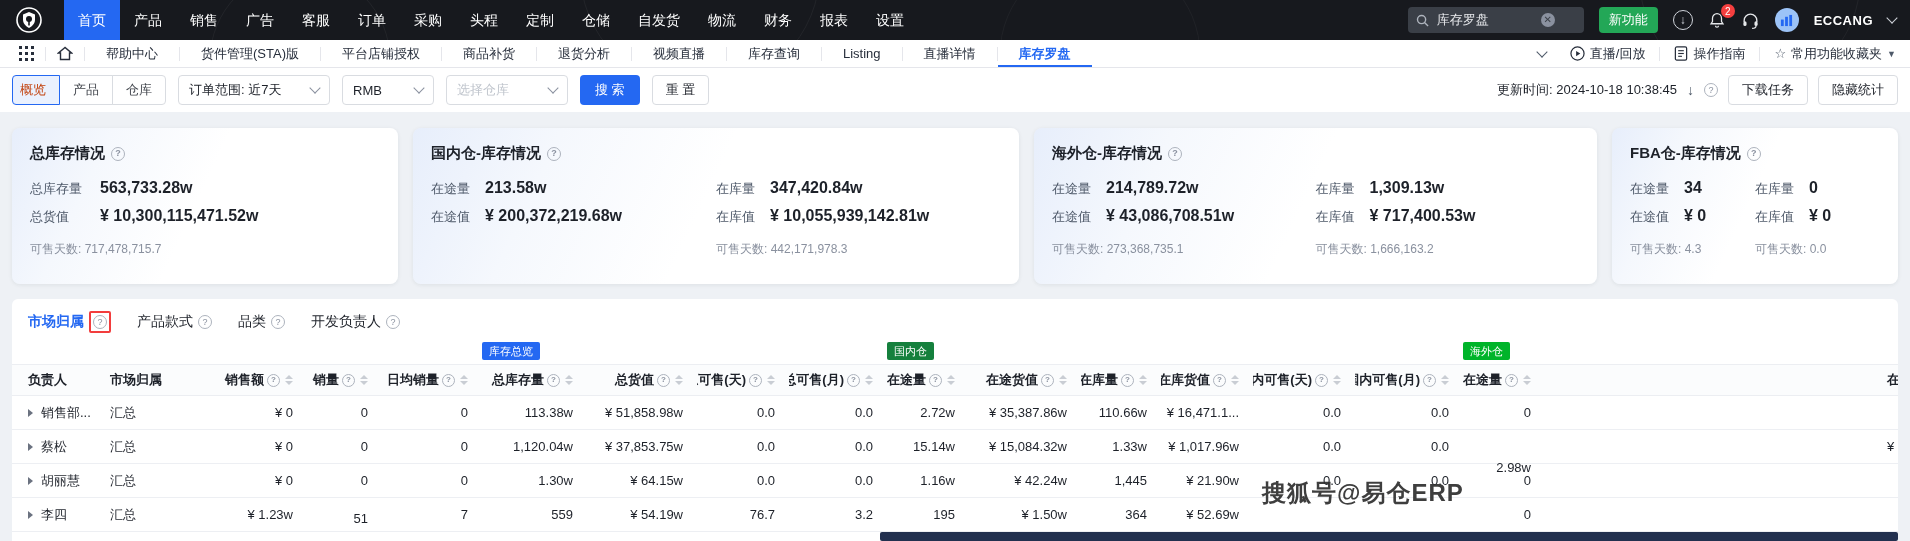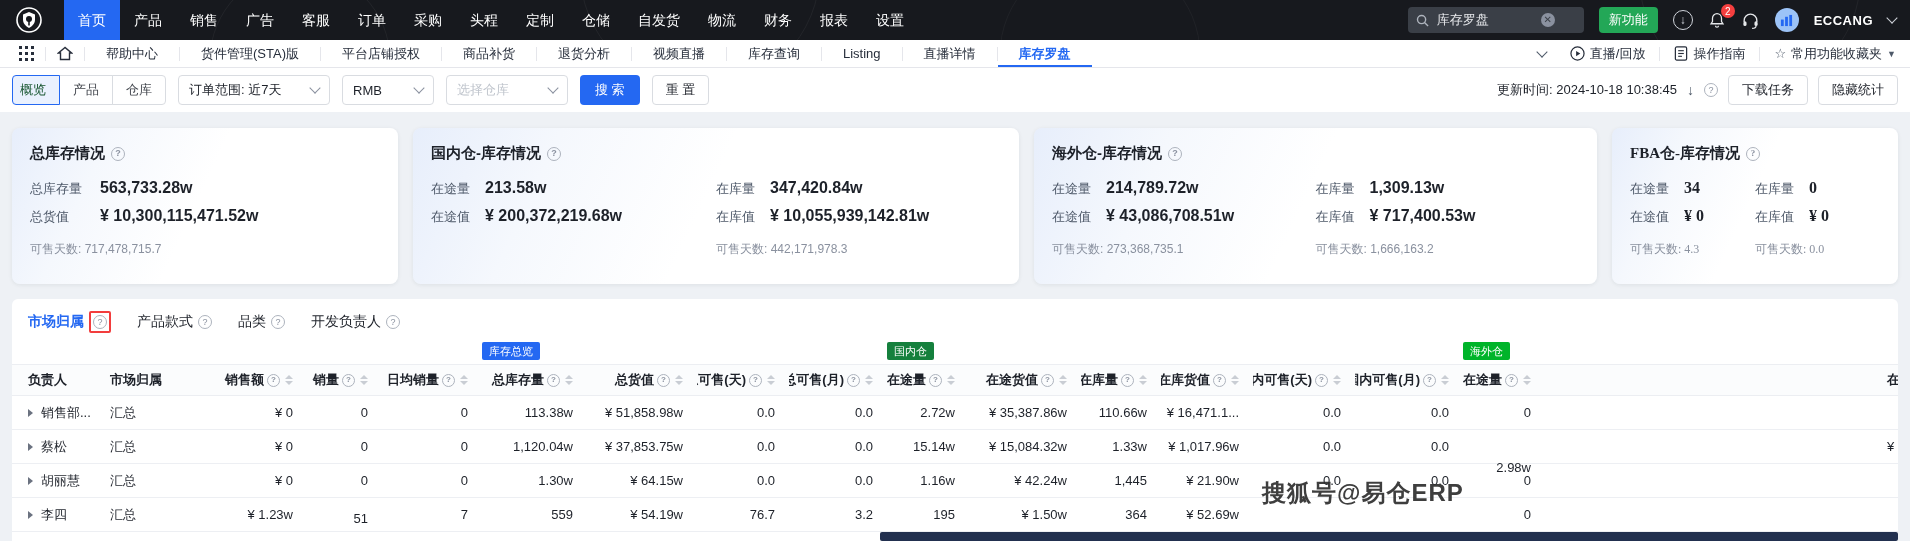--- a/index.html
+++ b/index.html
@@ -33,33 +33,33 @@
   .tabbar-right{margin-left:auto;display:flex;align-items:center;gap:14px;color:#272e3b;padding-right:6px;}
   .tr-item{display:flex;align-items:center;gap:5px;cursor:pointer;white-space:nowrap;}
   .chev-dn{width:7px;height:7px;border-right:1.4px solid #4e5969;border-bottom:1.4px solid #4e5969;transform:rotate(45deg);margin-top:-3px;display:inline-block;}
   .tri-dn{font-size:9px;color:#4e5969;}
   
   .toolbar{height:44px;background:#fff;display:flex;align-items:center;padding:0 12px;gap:12px;}
   .seg{display:flex;}
   .seg-item{height:30px;line-height:28px;padding:0 13px;border:1px solid #d9dce1;font-size:13px;color:#42464d;background:#fff;margin-left:-1px;cursor:pointer;box-sizing:border-box;white-space:nowrap;}
   .seg-item:first-child{border-radius:4px 0 0 4px;margin-left:0;}
   .seg-item:last-child{border-radius:0 4px 4px 0;}
-  .seg-item.active{border-color:#2468f2;color:#14532d;background:#eaf1fe;position:relative;z-index:1;padding-left:7px;}
+  .seg-item.active{border-color:#2468f2;color:#c2410c;background:#eaf1fe;position:relative;z-index:1;padding-left:7px;}
   .select{height:30px;border:1px solid #d9dce1;border-radius:4px;display:flex;align-items:center;justify-content:space-between;padding:0 10px;font-size:13px;color:#1d2129;background:#fff;box-sizing:border-box;cursor:pointer;white-space:nowrap;}
   .select.placeholder{color:#bfc4cc;}
   .sel-chev{width:7px;height:7px;border-right:1.3px solid #8a919f;border-bottom:1.3px solid #8a919f;transform:rotate(45deg);margin-top:-4px;margin-left:14px;flex:none;}
   .btn-primary{height:30px;background:#2468f2;color:#fff;border:0;border-radius:4px;padding:0 15px;font-size:13px;cursor:pointer;font-family:inherit;}
   .btn-plain{height:30px;background:#fff;color:#1d2129;border:1px solid #d9dce1;border-radius:4px;padding:0 13px;font-size:13px;cursor:pointer;font-family:inherit;}
   .toolbar-right{margin-left:auto;display:flex;align-items:center;gap:10px;font-size:13px;color:#1d2129;}
   .dl-arrow{color:#4e5969;font-size:14px;}
   .q{width:14px;height:14px;border:1px solid #adb3bd;border-radius:50%;color:#8a919f;font-size:9px;display:inline-flex;align-items:center;justify-content:center;flex:none;background:transparent;box-sizing:border-box;line-height:1;}
   
   .cards{display:flex;gap:15px;padding:16px 12px 0;}
   .card{background:linear-gradient(115deg,#e7eefb 0%,#f5f8fd 22%,#ffffff 48%);border-radius:8px;box-shadow:0 1px 4px rgba(31,35,41,.08);padding:16px 18px;height:156px;box-sizing:border-box;overflow:hidden;}
-  .card1{width:386px;flex:none;} .card2{width:606px;flex:none;} .card3{width:563px;flex:none;} .card4{flex:1;font-family:Liberation Serif, serif;}
+  .card1{width:386px;flex:none;} .card2{width:606px;flex:none;} .card3{width:563px;flex:none;} .card4{flex:1;}
   .card-title{font-size:15px;font-weight:bold;color:#1d2129;display:flex;gap:6px;align-items:center;margin-bottom:16px;}
   .card-cols{display:flex;}
   .card-col{flex:1;min-width:0;}
   .kv{display:flex;align-items:baseline;margin-bottom:9px;font-size:13px;color:#4e5969;white-space:nowrap;}
   .kv .k{margin-right:10px;min-width:44px;}
   .card1 .kv .k{min-width:60px;}
   .kv .v{font-size:16px;font-weight:bold;color:#1d2129;}
   .card-foot{margin-top:15px;font-size:12px;color:#8a919f;white-space:nowrap;}
   
   .panel{position:absolute;left:12px;right:12px;top:299px;bottom:0;background:#fff;border-radius:6px 6px 0 0;overflow:hidden;}

